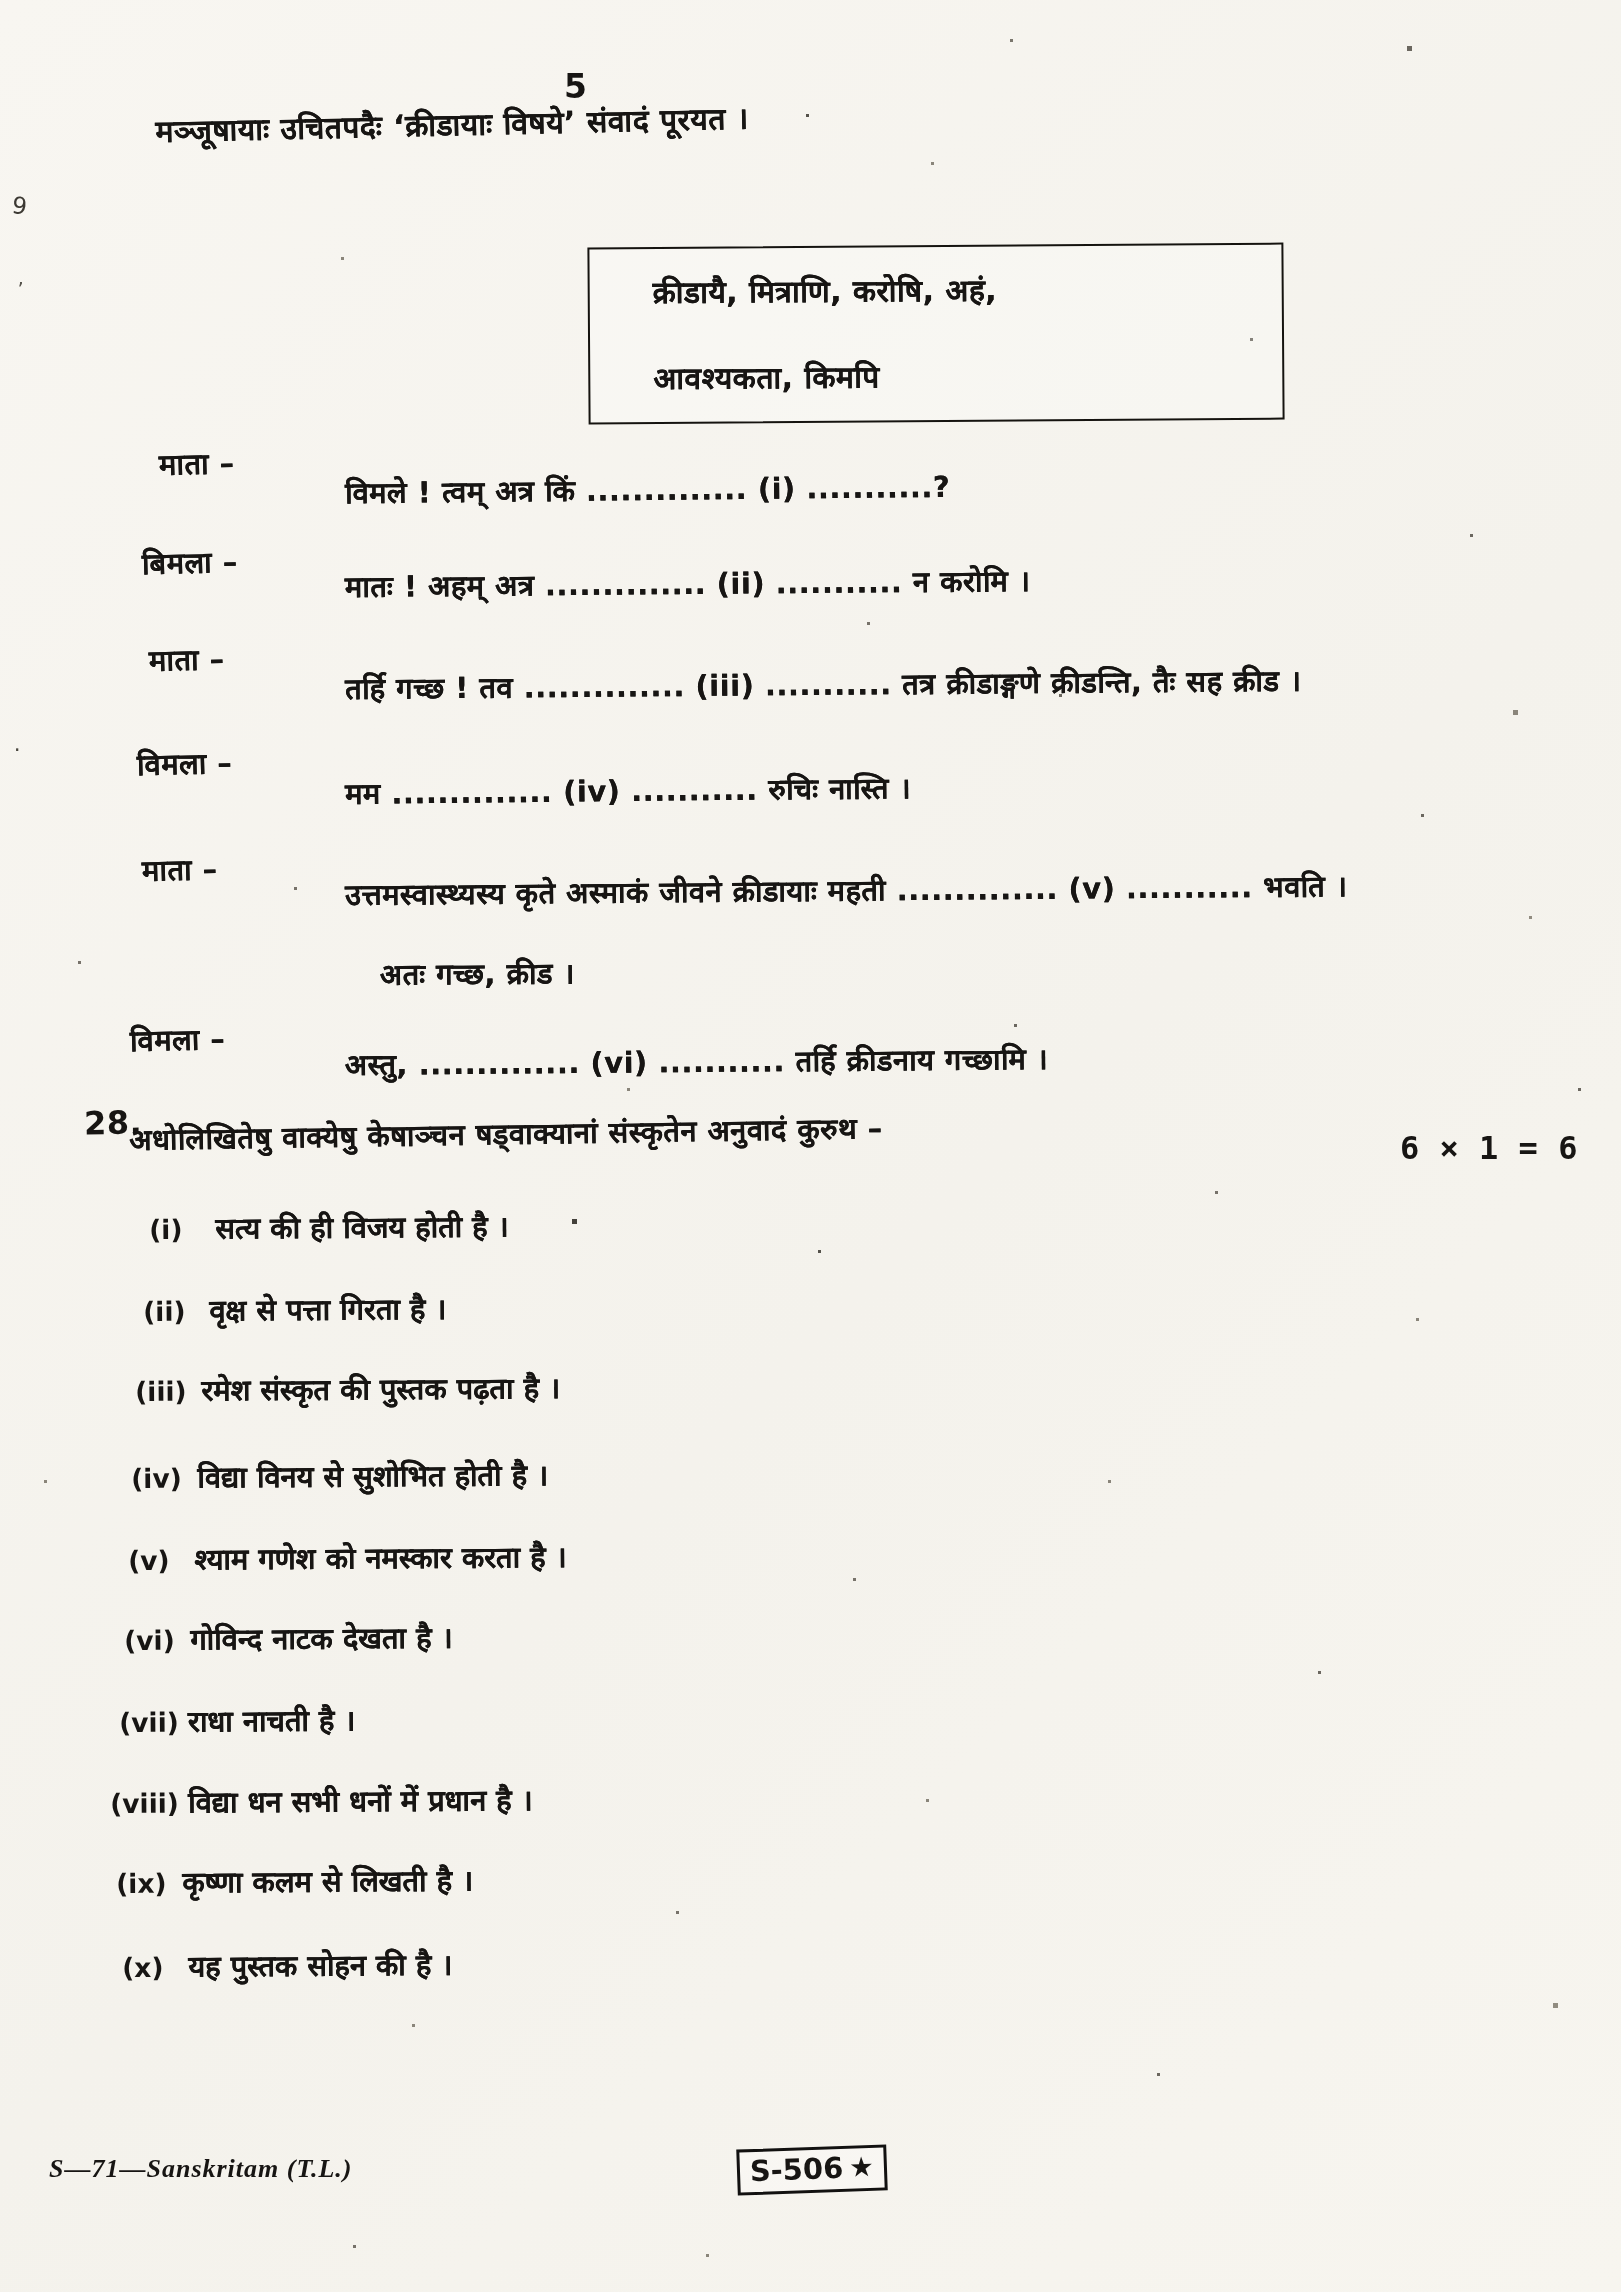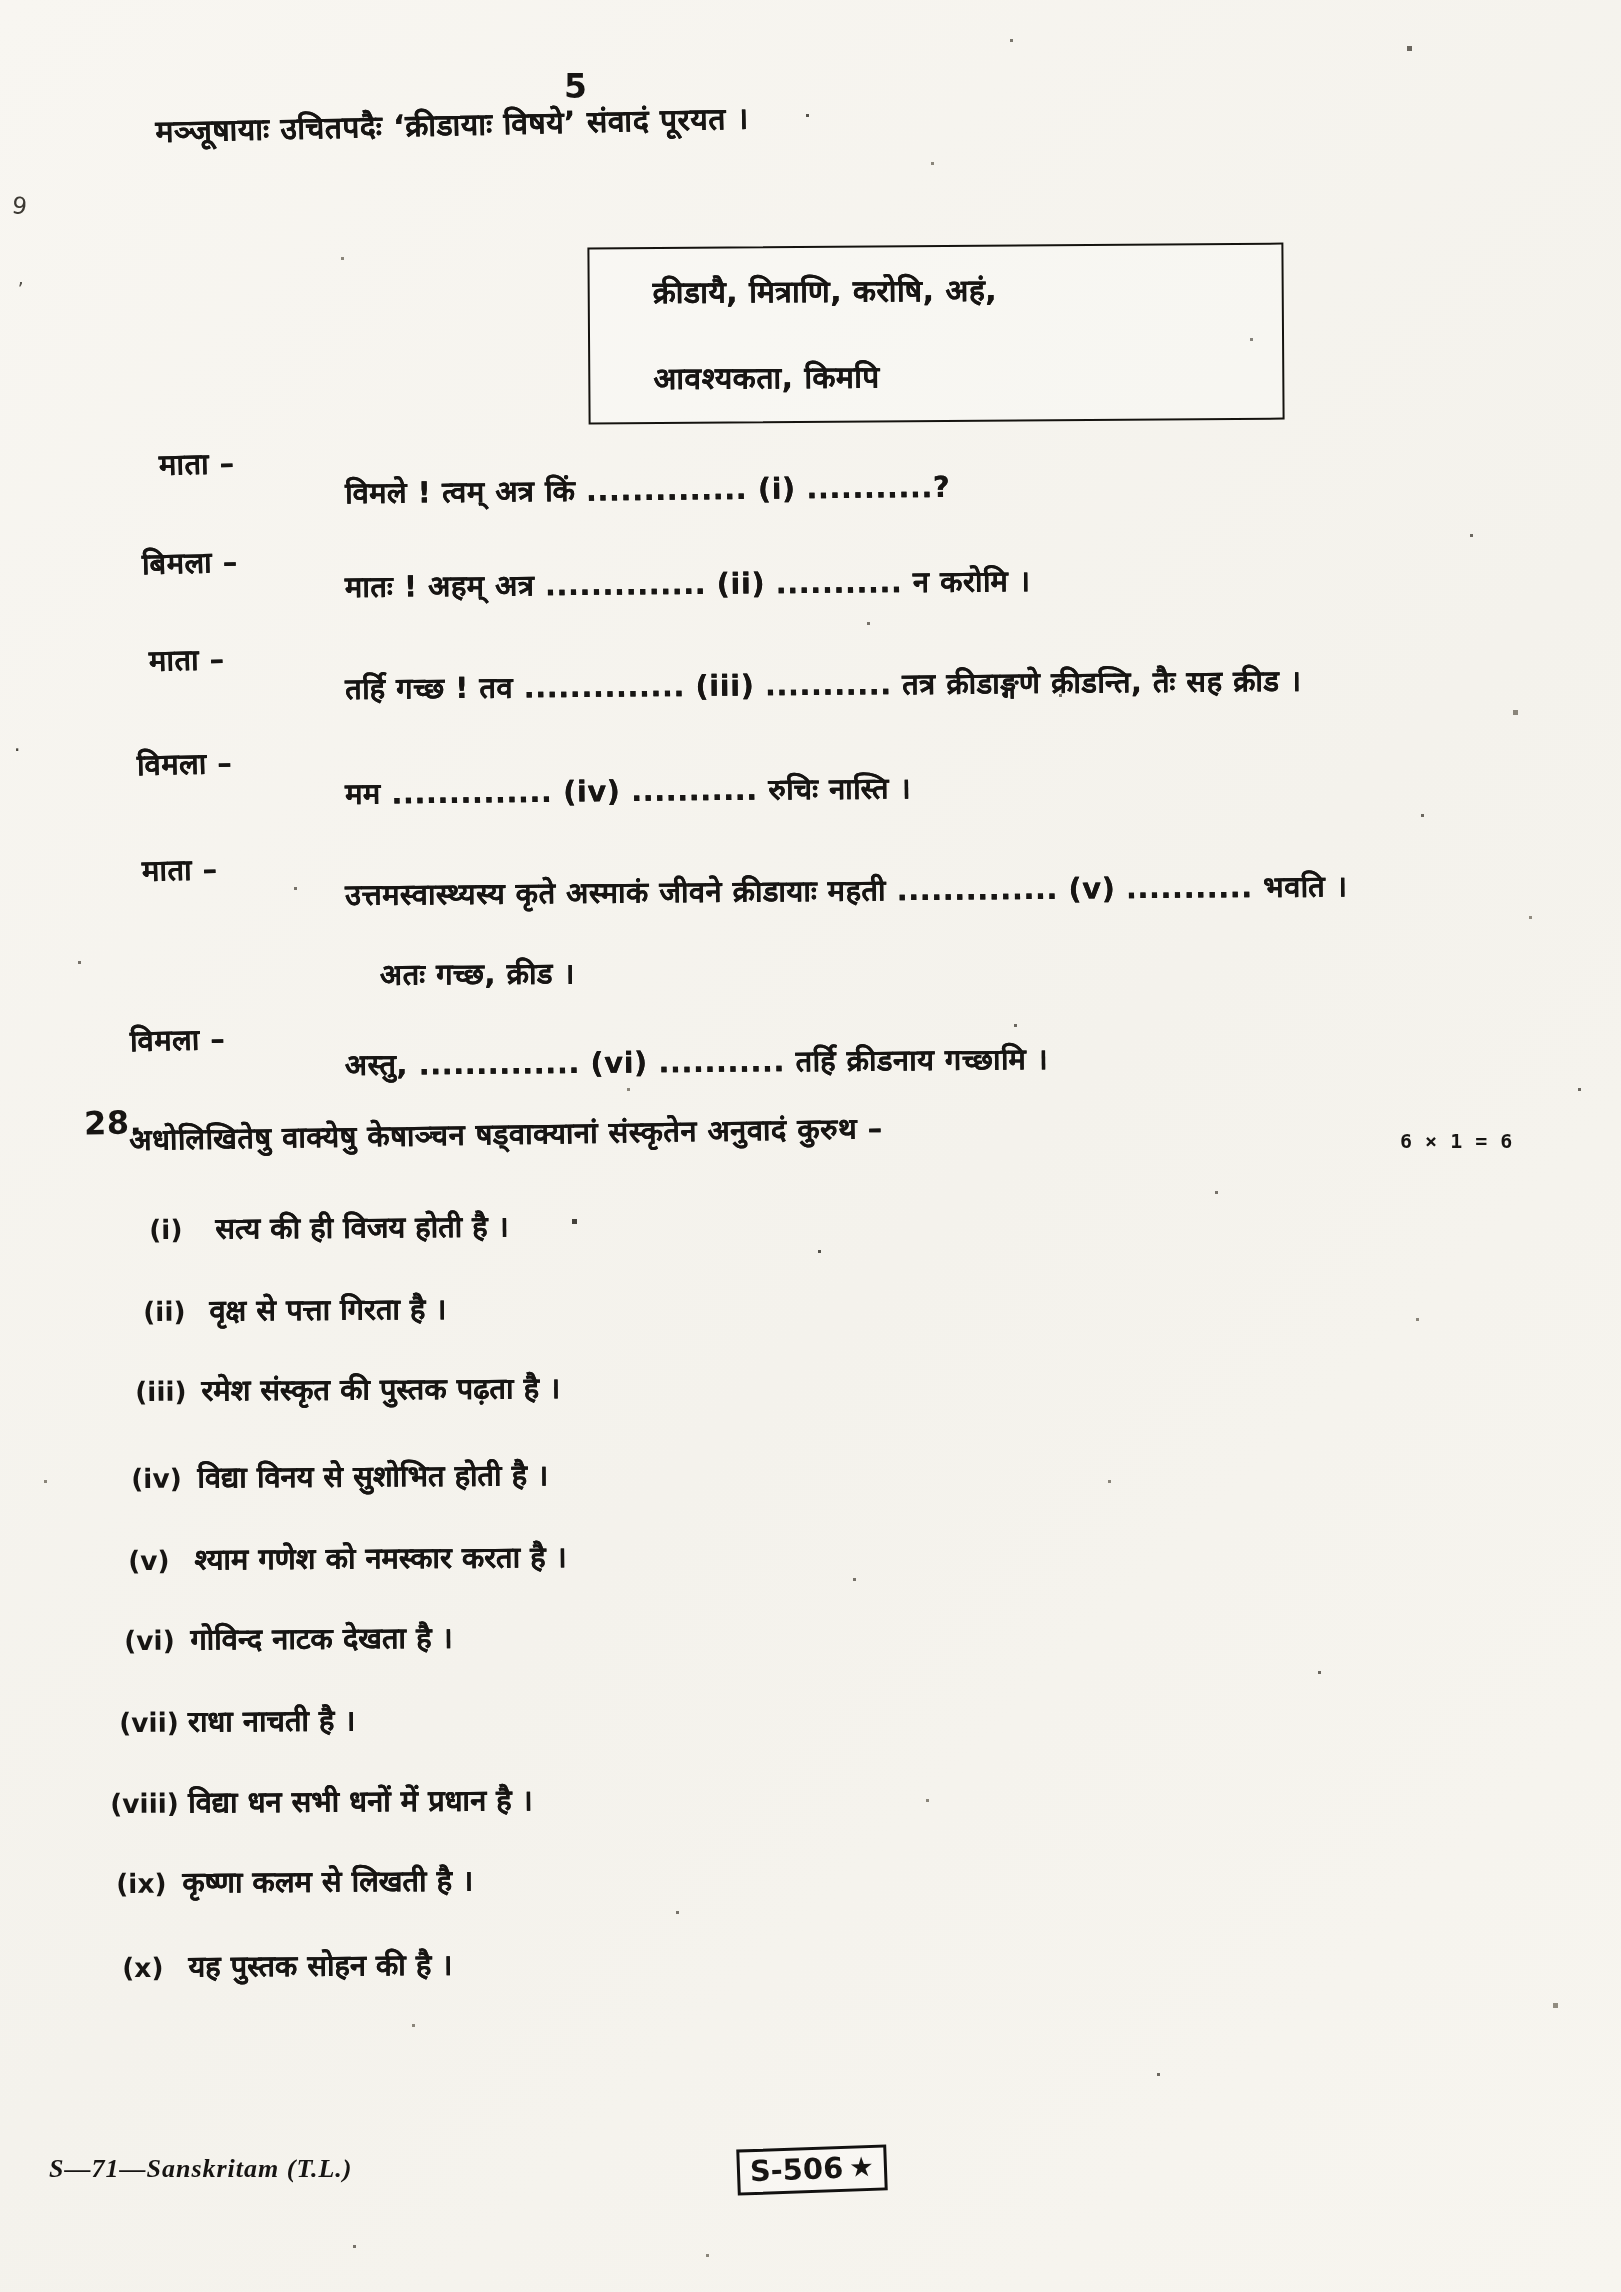--- a/index.html
+++ b/index.html
@@ -26,21 +26,21 @@
     transform: rotate(-0.4deg);
   }
   .word-box .l1 { position: absolute; left: 63px; top: 21.6px; font-size: 30px; }
   .word-box .l2 { position: absolute; left: 63px; top: 108px; font-size: 30px; }
 
   .speaker { font-size: 29px; }
   .dline   { font-size: 29px; }
 
   .q-number { left: 84px; top: 1104px; font-size: 32px; font-weight: 700; transform: rotate(-1deg); }
   .q-text   { left: 129px; top: 1119px; font-size: 29px; transform: rotate(-0.9deg); transform-origin: left top; }
-  .q-marks  { left: 1400px; top: 1129px; font-size: 20px; font-family: "DejaVu Sans Mono", monospace; font-weight: 600; }
+  .q-marks  { left: 1400px; top: 1129px; font-size: 32px; font-family: "DejaVu Sans Mono", monospace; font-weight: 600; }
 
   .item { position: absolute; font-size: 29px; transform: rotate(-0.4deg); transform-origin: left top; white-space: nowrap; }
   .item .lbl { display: inline-block; min-width: 57px; font-weight: 700; font-size: 26.5px; }
   .item .itx { font-weight: 600; text-shadow: 0 0 0.6px #222; }
 
   .footer-left {
     left: 49px; top: 2154px; font-size: 26px;
     font-family: "Liberation Serif", serif; font-style: italic; font-weight: 700;
     letter-spacing: 1px;
   }

